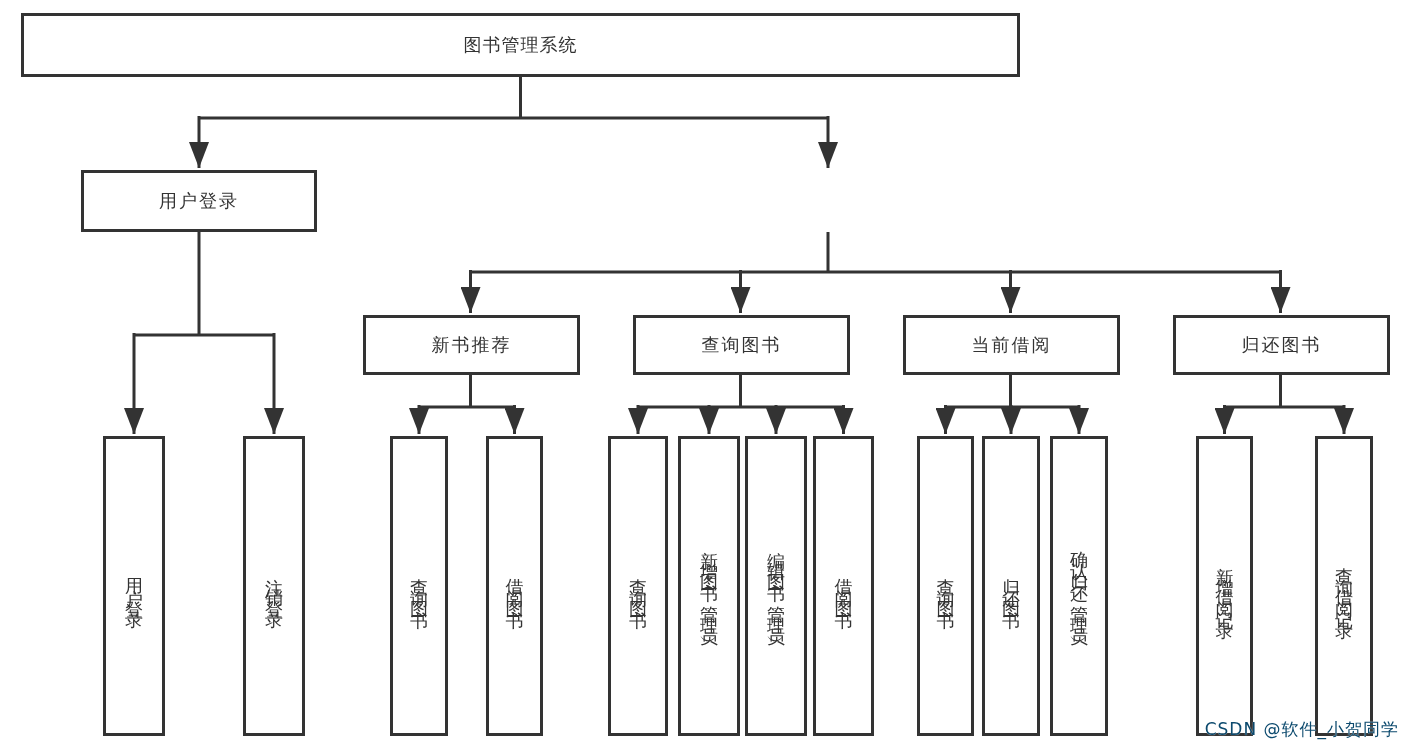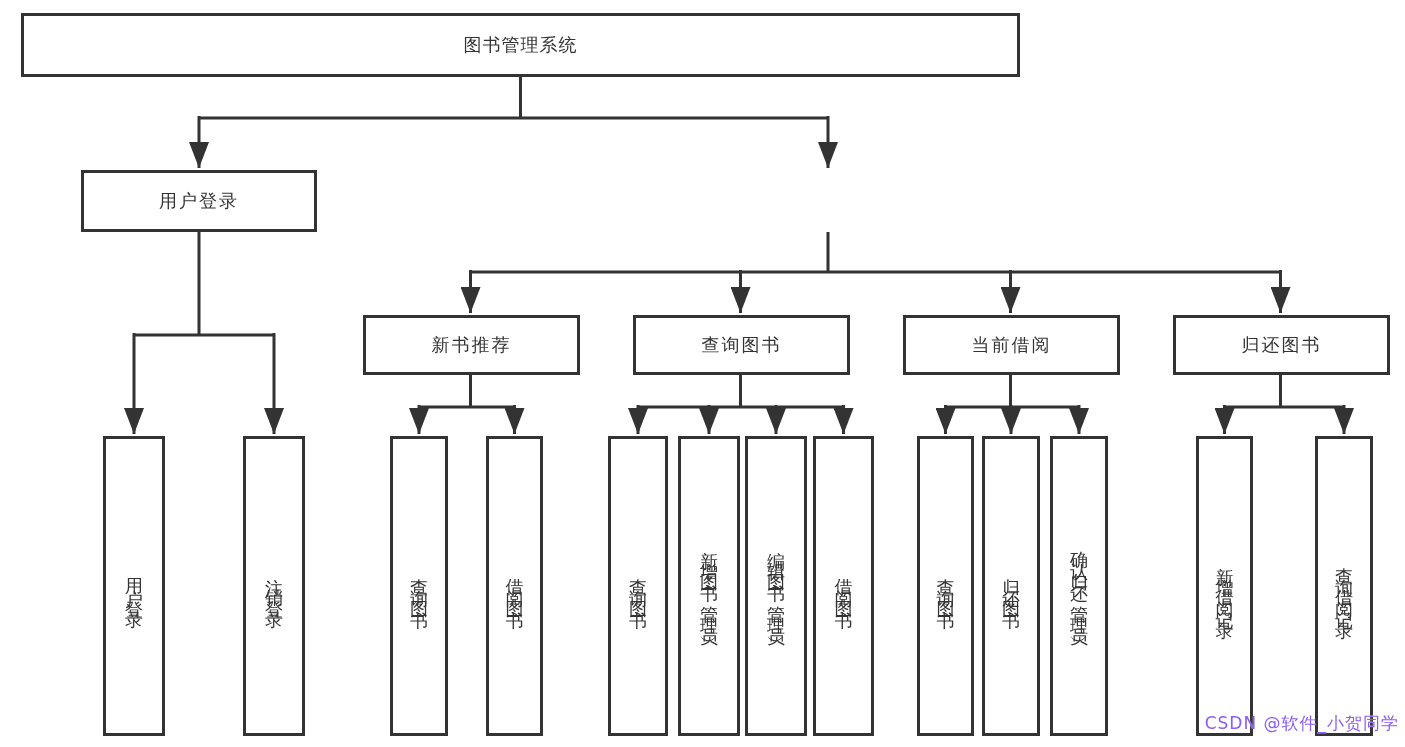--- a/index.html
+++ b/index.html
@@ -52,23 +52,23 @@
   .leaf .vtext {
     writing-mode: vertical-rl;
     text-orientation: mixed;
     letter-spacing: 11px;
     line-height: 1;
     white-space: nowrap;
   }
   .watermark {
     position: absolute;
     right: 6px;
-    bottom: 12px;
+    bottom: 6px;
     font-size: 17px;
-    color: #8b5cf6;
+    color: #0c4a6e;
     letter-spacing: 1px;
     text-shadow: 0 0 1px #ffffff;
   }
 </style>
 </head>
 <body>
 
 <div class="stage">
 
   <svg class="connectors" width="1405" height="747" viewBox="0 0 1405 747" xmlns="http://www.w3.org/2000/svg">

